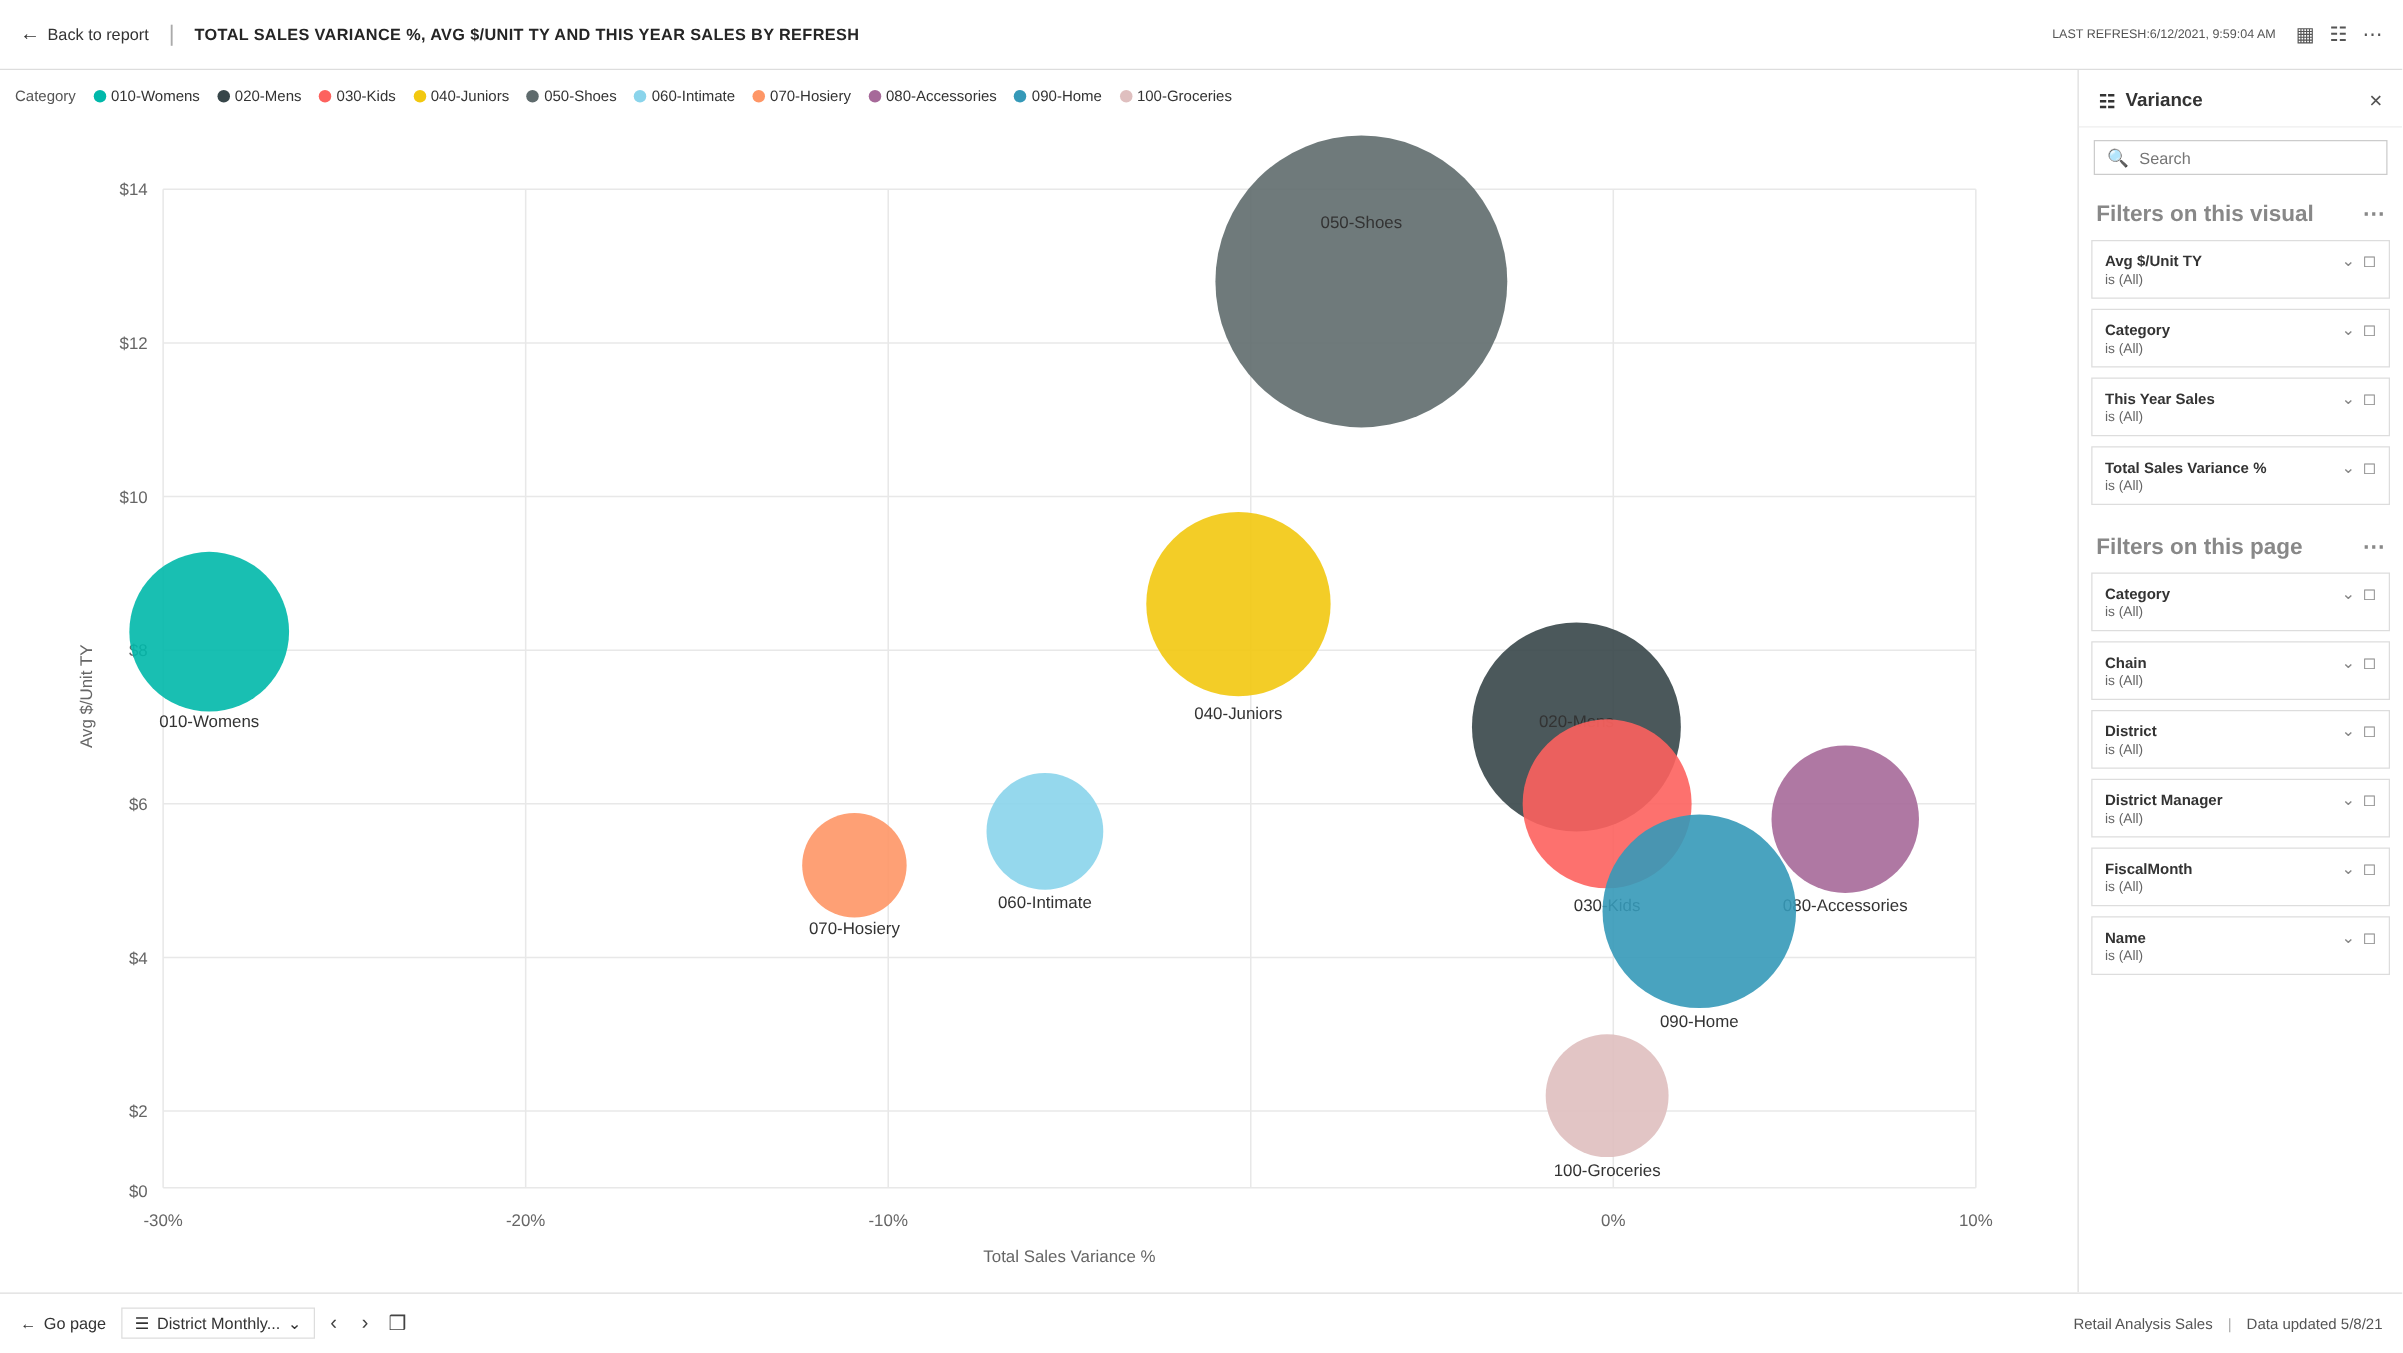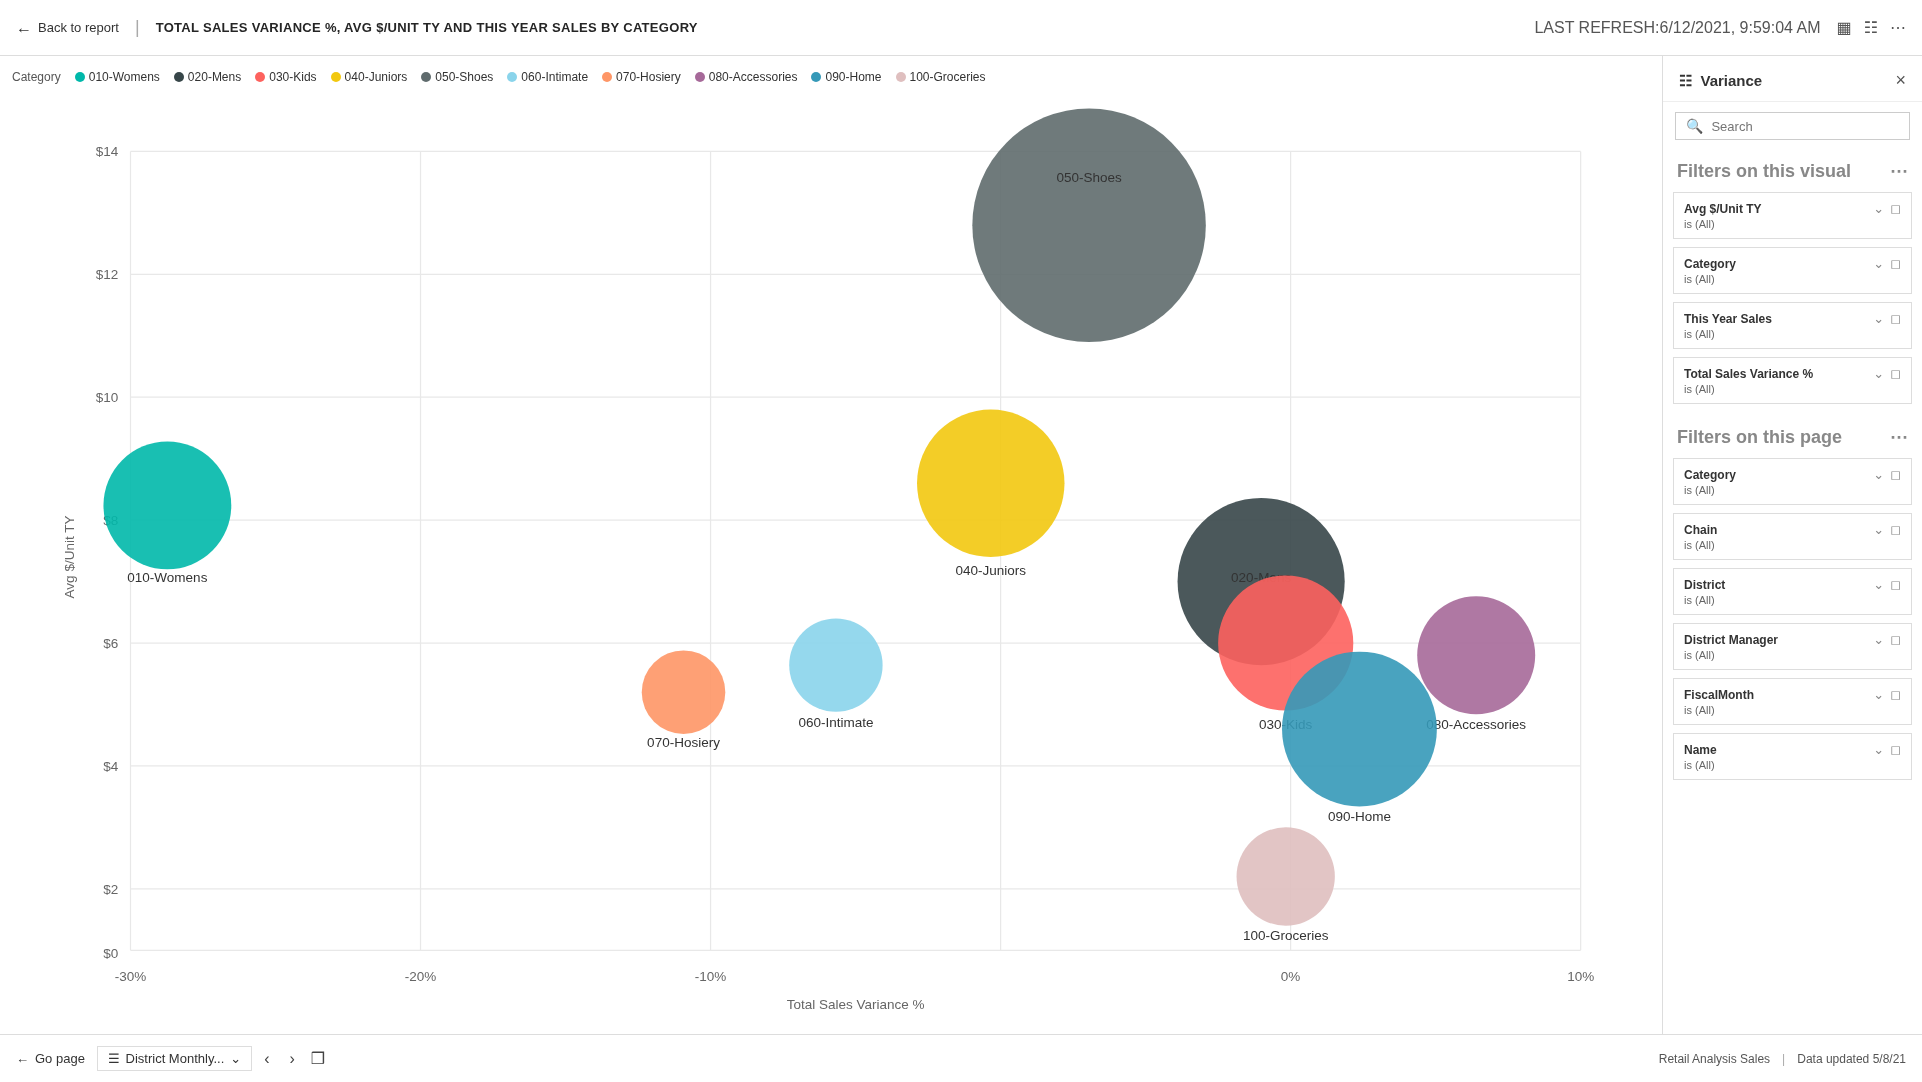--- a/index.html
+++ b/index.html
@@ -9,21 +9,21 @@
     .top-bar {
       display: flex; align-items: center; justify-content: space-between;
       border-bottom: 1px solid #ddd; padding: 0 16px; height: 56px; flex-shrink: 0;
     }
     .top-bar-left { display: flex; align-items: center; gap: 12px; }
     .back-btn { display: flex; align-items: center; gap: 6px; cursor: pointer; color: #333; font-size: 13px; text-decoration: none; }
     .back-arrow { font-size: 16px; }
     .separator { color: #aaa; font-size: 18px; margin: 0 4px; }
     .chart-title { font-size: 13px; font-weight: 600; color: #252525; letter-spacing: 0.3px; }
     .top-bar-right { display: flex; align-items: center; gap: 16px; }
-    .last-refresh { font-size: 16px; color: #555; }
+    .last-refresh { font-size: 10px; color: #555; }
     .toolbar-icons { display: flex; gap: 12px; }
     .toolbar-icon { cursor: pointer; color: #555; font-size: 16px; }
 
     
     .main-content { display: flex; flex: 1; overflow: hidden; }
 
     
     .chart-area { flex: 1; position: relative; padding: 8px 0 0 0; overflow: hidden; }
 
     
@@ -73,21 +73,21 @@
 </head>
 <body>
 
 <div class="top-bar">
   <div class="top-bar-left">
     <a class="back-btn">
       <span class="back-arrow">←</span>
       <span>Back to report</span>
     </a>
     <span class="separator">|</span>
-    <span class="chart-title">TOTAL SALES VARIANCE %, AVG $/UNIT TY AND THIS YEAR SALES BY CATEGORY</span>
+    <span class="chart-title">TOTAL SALES VARIANCE %, AVG $/UNIT TY AND THIS YEAR SALES BY REFRESH</span>
   </div>
   <div class="top-bar-right">
     <span class="last-refresh">LAST REFRESH:6/12/2021, 9:59:04 AM</span>
     <div class="toolbar-icons">
       <span class="toolbar-icon" title="Copy">▦</span>
       <span class="toolbar-icon" title="Filter">☷</span>
       <span class="toolbar-icon" title="More options">⋯</span>
     </div>
   </div>
 </div>

